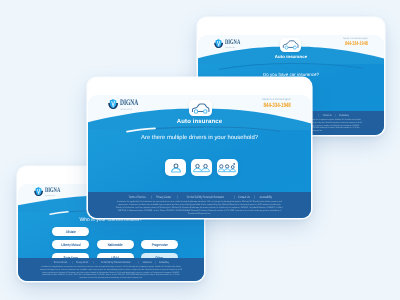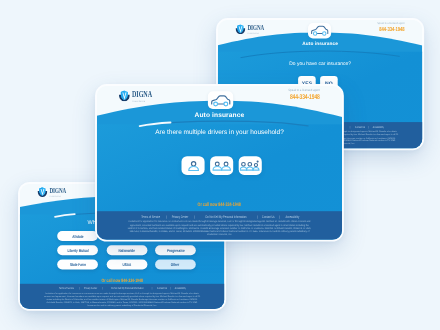--- a/index.html
+++ b/index.html
@@ -2,21 +2,21 @@
 <html><head>
 <meta charset="utf-8">
 <style>
   html,body{margin:0;padding:0;}
   body{width:400px;height:300px;overflow:hidden;background:#eef6fc;
        font-family:"Liberation Sans",sans-serif;-webkit-font-smoothing:antialiased;text-rendering:geometricPrecision;}
   .stage{position:relative;width:400px;height:300px;overflow:hidden;}
 
   .card{position:absolute;border-radius:9px;background:#fff;
         box-shadow:0 0 0 1.6px #fbfdff, 0 8px 22px rgba(40,90,150,.20), 0 2px 6px rgba(40,90,150,.10);}
-  .card > .cardinner{position:absolute;inset:0;border-radius:9px;overflow:hidden;}
+  .card > .cardinner{position:absolute;inset:0;border-radius:9px;overflow:hidden;margin-top:17px;}
   .cardinner{position:absolute;inset:0;}
   #card-tr{left:198px;top:18px;width:186px;height:117px;z-index:1;}
   #card-mid{left:88px;top:78px;width:223px;height:140px;z-index:3;}
   #card-bl{left:18px;top:167px;width:186px;height:114px;z-index:2;}
 
   
   .hdr{position:absolute;left:0;top:0;width:100%;background:#f4fafd;}
   .wave{position:absolute;left:0;width:100%;display:block;}
   .bluebody{position:absolute;left:0;right:0;bottom:0;
             background:linear-gradient(160deg,#1b9ad9 0%,#108ed2 55%,#1391d6 100%);}

